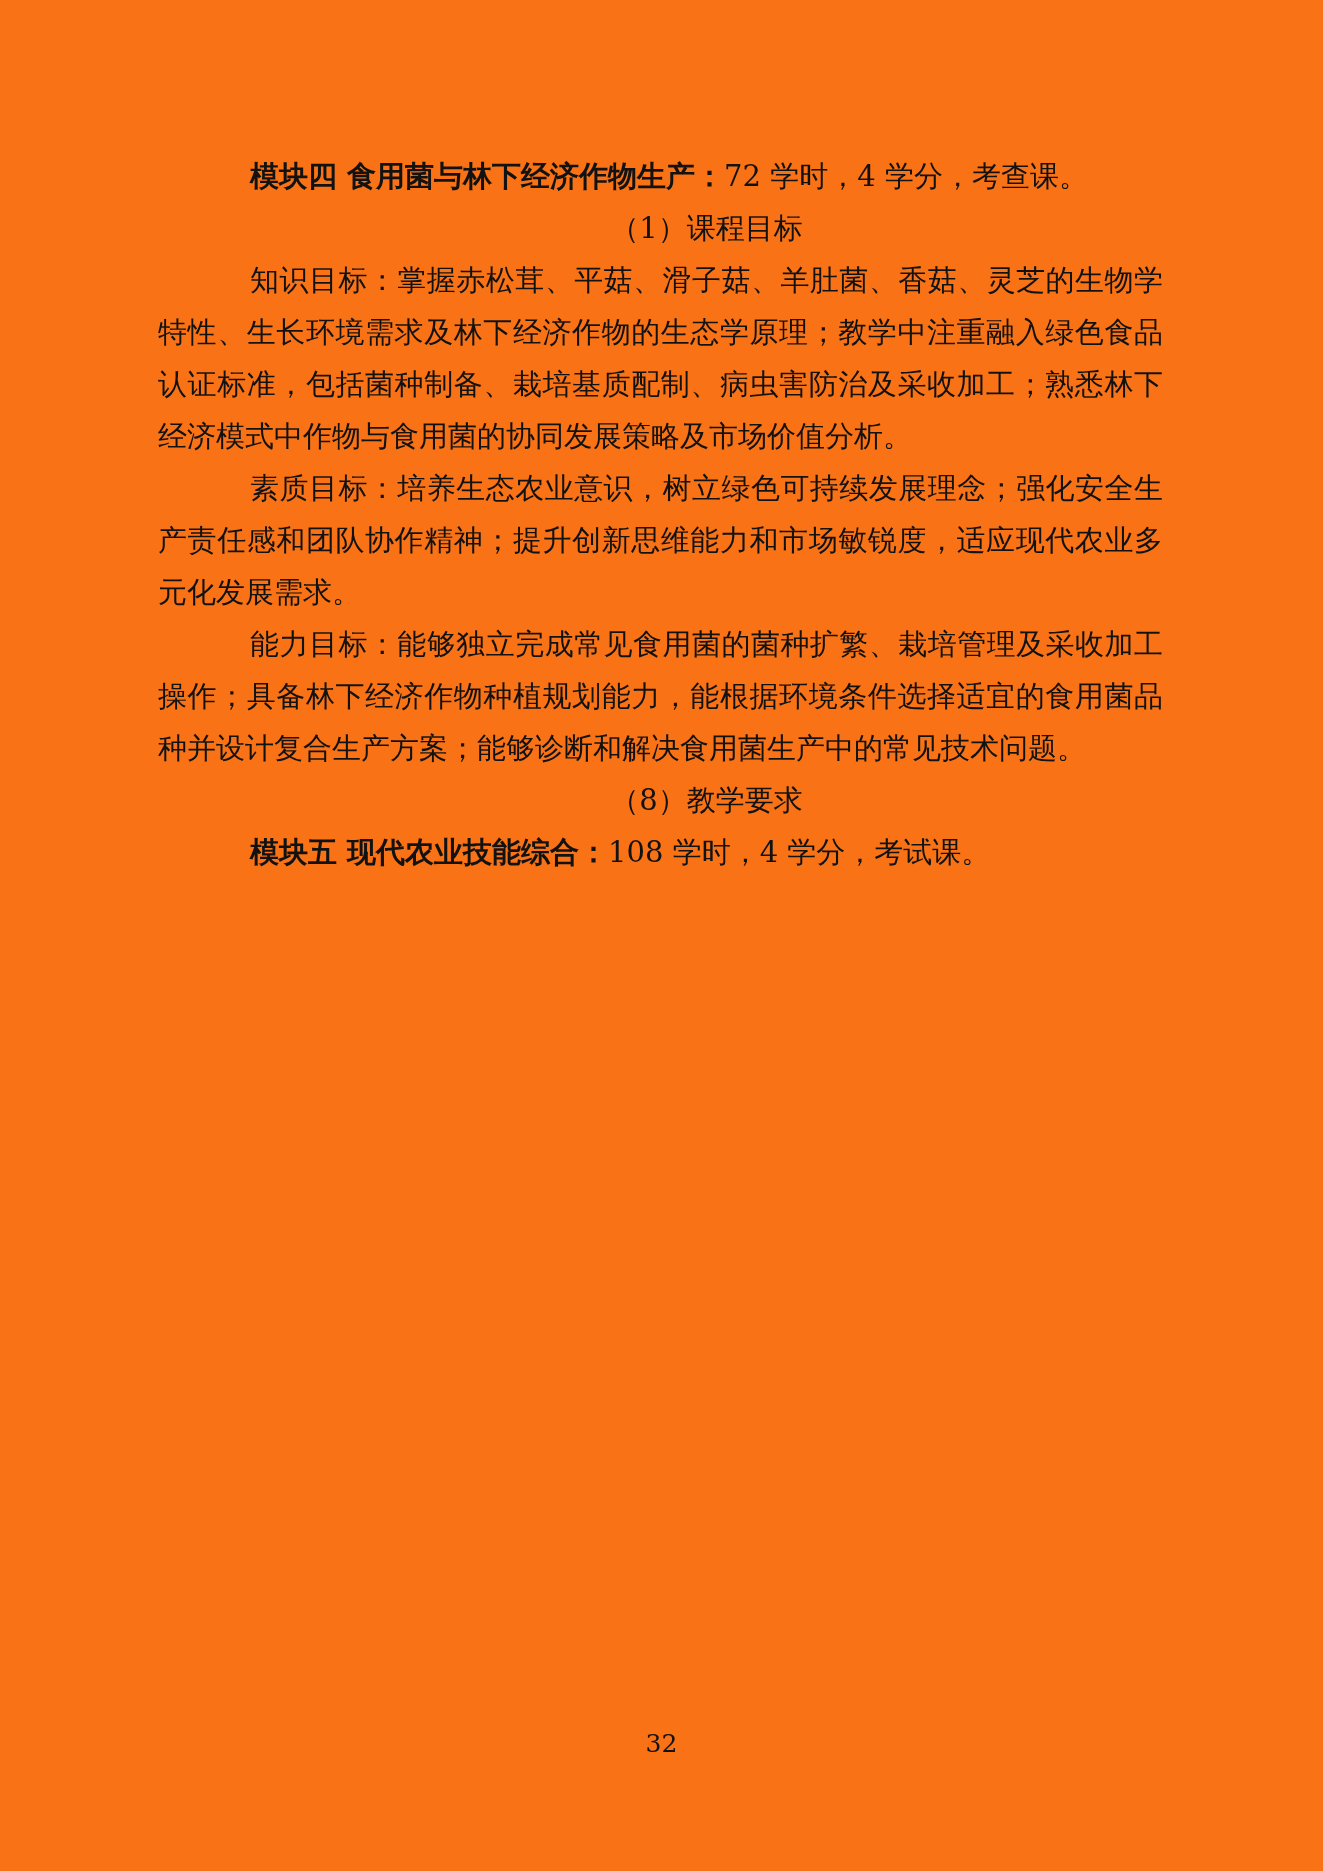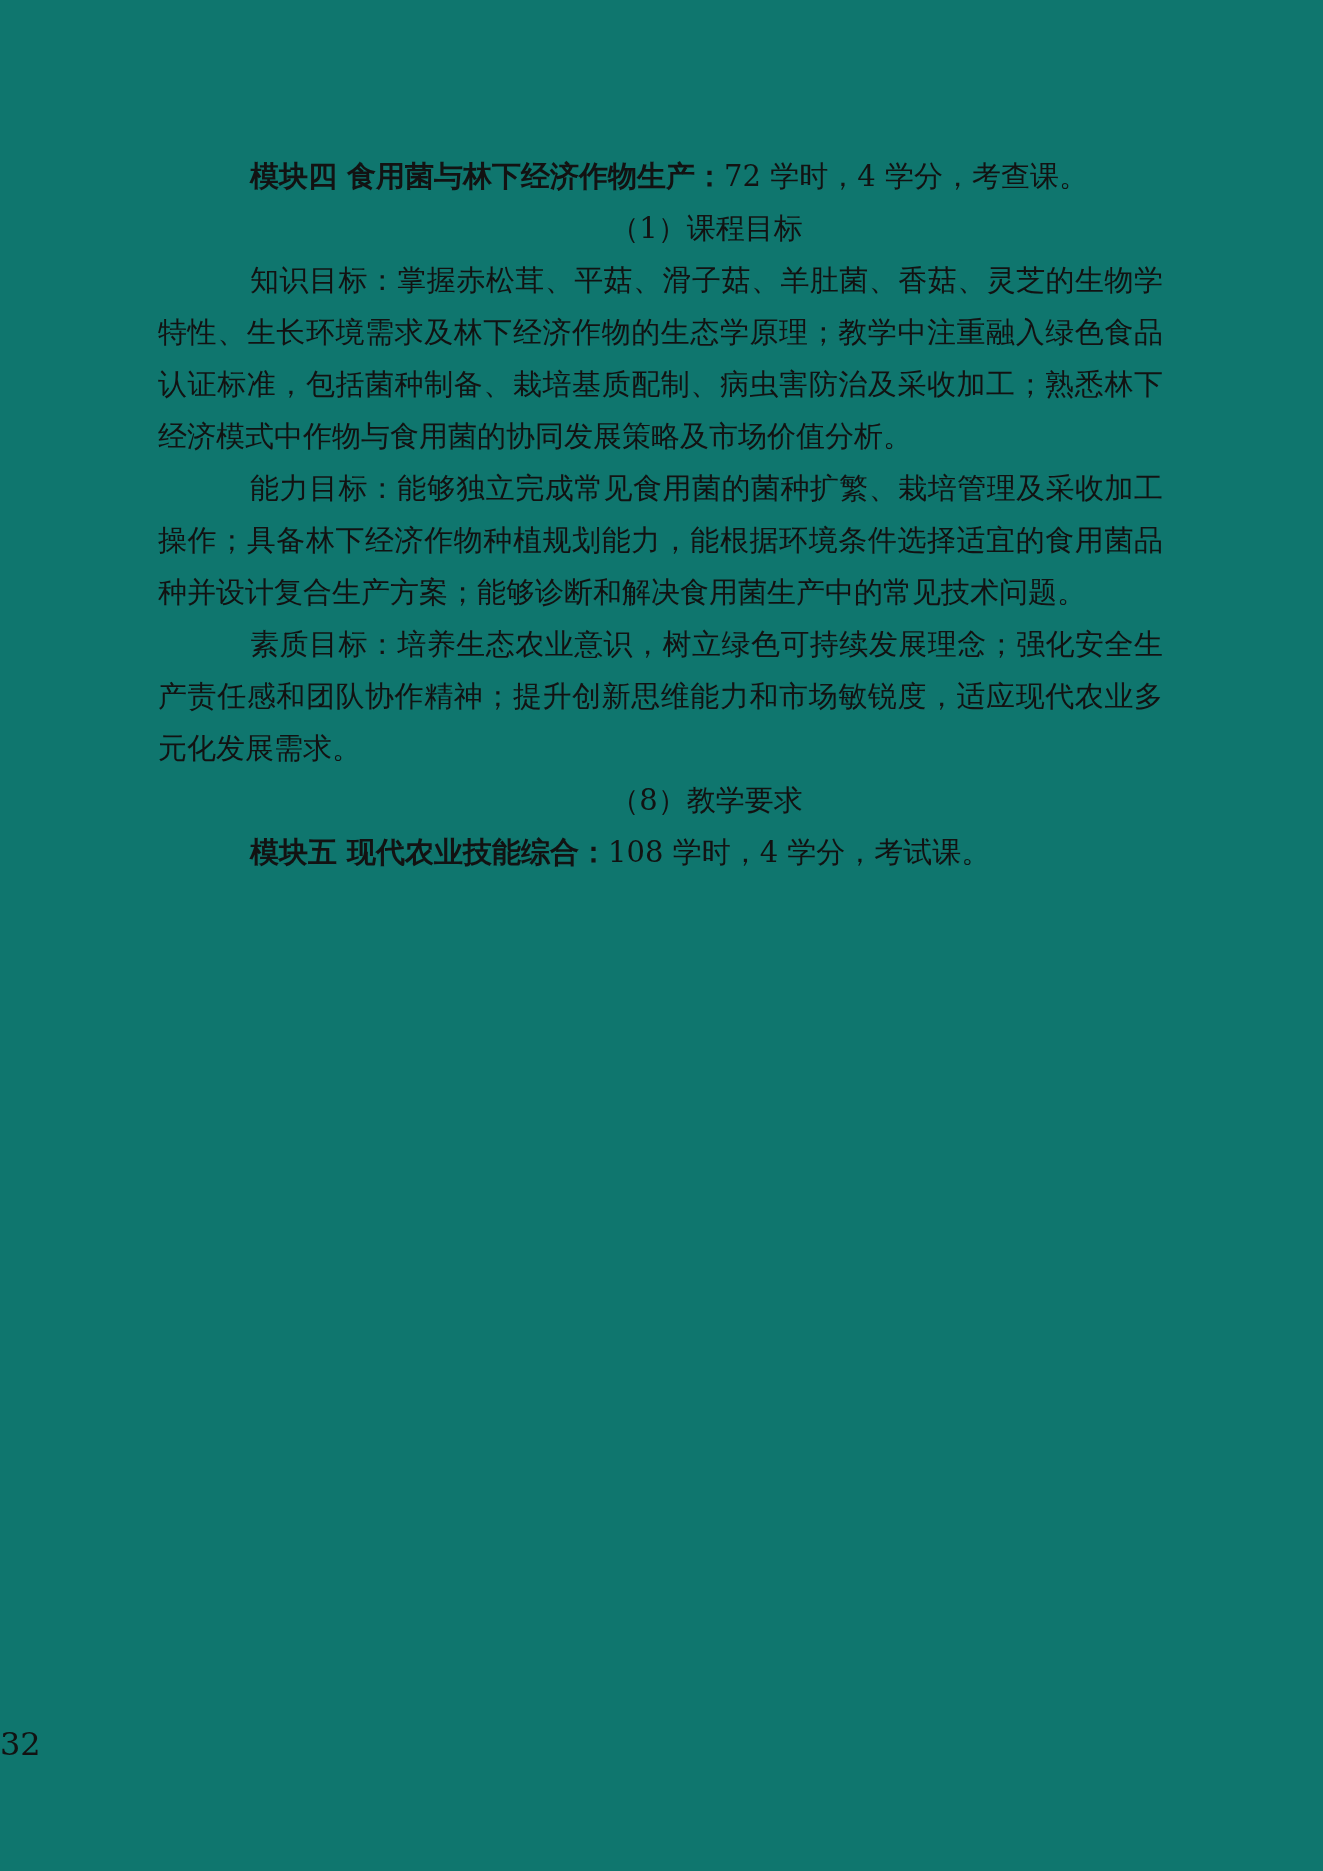--- a/index.html
+++ b/index.html
@@ -5,21 +5,21 @@
   html, body {
     margin: 0;
     padding: 0;
     background: #e9e9e9;
   }
   .page {
     position: relative;
     width: 1323px;
     height: 1871px;
     margin: 0 auto;
-    background: #0f766e;
+    background: #f97316;
     color: #121212;
     font-family: "DejaVu Serif", "Liberation Serif", serif;
     overflow: hidden;
   }
   .content {
     position: absolute;
     left: 158px;
     right: 160px;
     top: 150px;
     font-size: 29px;
@@ -36,33 +36,33 @@
     font-weight: bold;
   }
   .content p.subheading {
     text-align: center;
   }
   .page-number {
     position: absolute;
     left: 0;
     right: 0;
     top: 1726px;
-    text-align: left;
-    font-size: 32px;
+    text-align: center;
+    font-size: 25px;
     line-height: 36px;
     color: #121212;
   }
 </style>
 </head>
 <body>
 
 <div class="page">
   <div class="content" id="doc-content">
       <p class="heading"><span class="bold-run">模块四 食用菌与林下经济作物生产：</span><span class="normal-run">72 学时，4 学分，考查课。</span></p>
       <p class="subheading">（1）课程目标</p>
       <p class="body">知识目标：掌握赤松茸、平菇、滑子菇、羊肚菌、香菇、灵芝的生物学特性、生长环境需求及林下经济作物的生态学原理；教学中注重融入绿色食品认证标准，包括菌种制备、栽培基质配制、病虫害防治及采收加工；熟悉林下经济模式中作物与食用菌的协同发展策略及市场价值分析。</p>
+      <p class="body">素质目标：培养生态农业意识，树立绿色可持续发展理念；强化安全生产责任感和团队协作精神；提升创新思维能力和市场敏锐度，适应现代农业多元化发展需求。</p>
       <p class="body">能力目标：能够独立完成常见食用菌的菌种扩繁、栽培管理及采收加工操作；具备林下经济作物种植规划能力，能根据环境条件选择适宜的食用菌品种并设计复合生产方案；能够诊断和解决食用菌生产中的常见技术问题。</p>
-      <p class="body">素质目标：培养生态农业意识，树立绿色可持续发展理念；强化安全生产责任感和团队协作精神；提升创新思维能力和市场敏锐度，适应现代农业多元化发展需求。</p>
       <p class="subheading">（8）教学要求</p>
       <p class="heading"><span class="bold-run">模块五 现代农业技能综合：</span><span class="normal-run">108 学时，4 学分，考试课。</span></p>
     </div>
   <div class="page-number">32</div>
 </div>
 
 </body></html>

